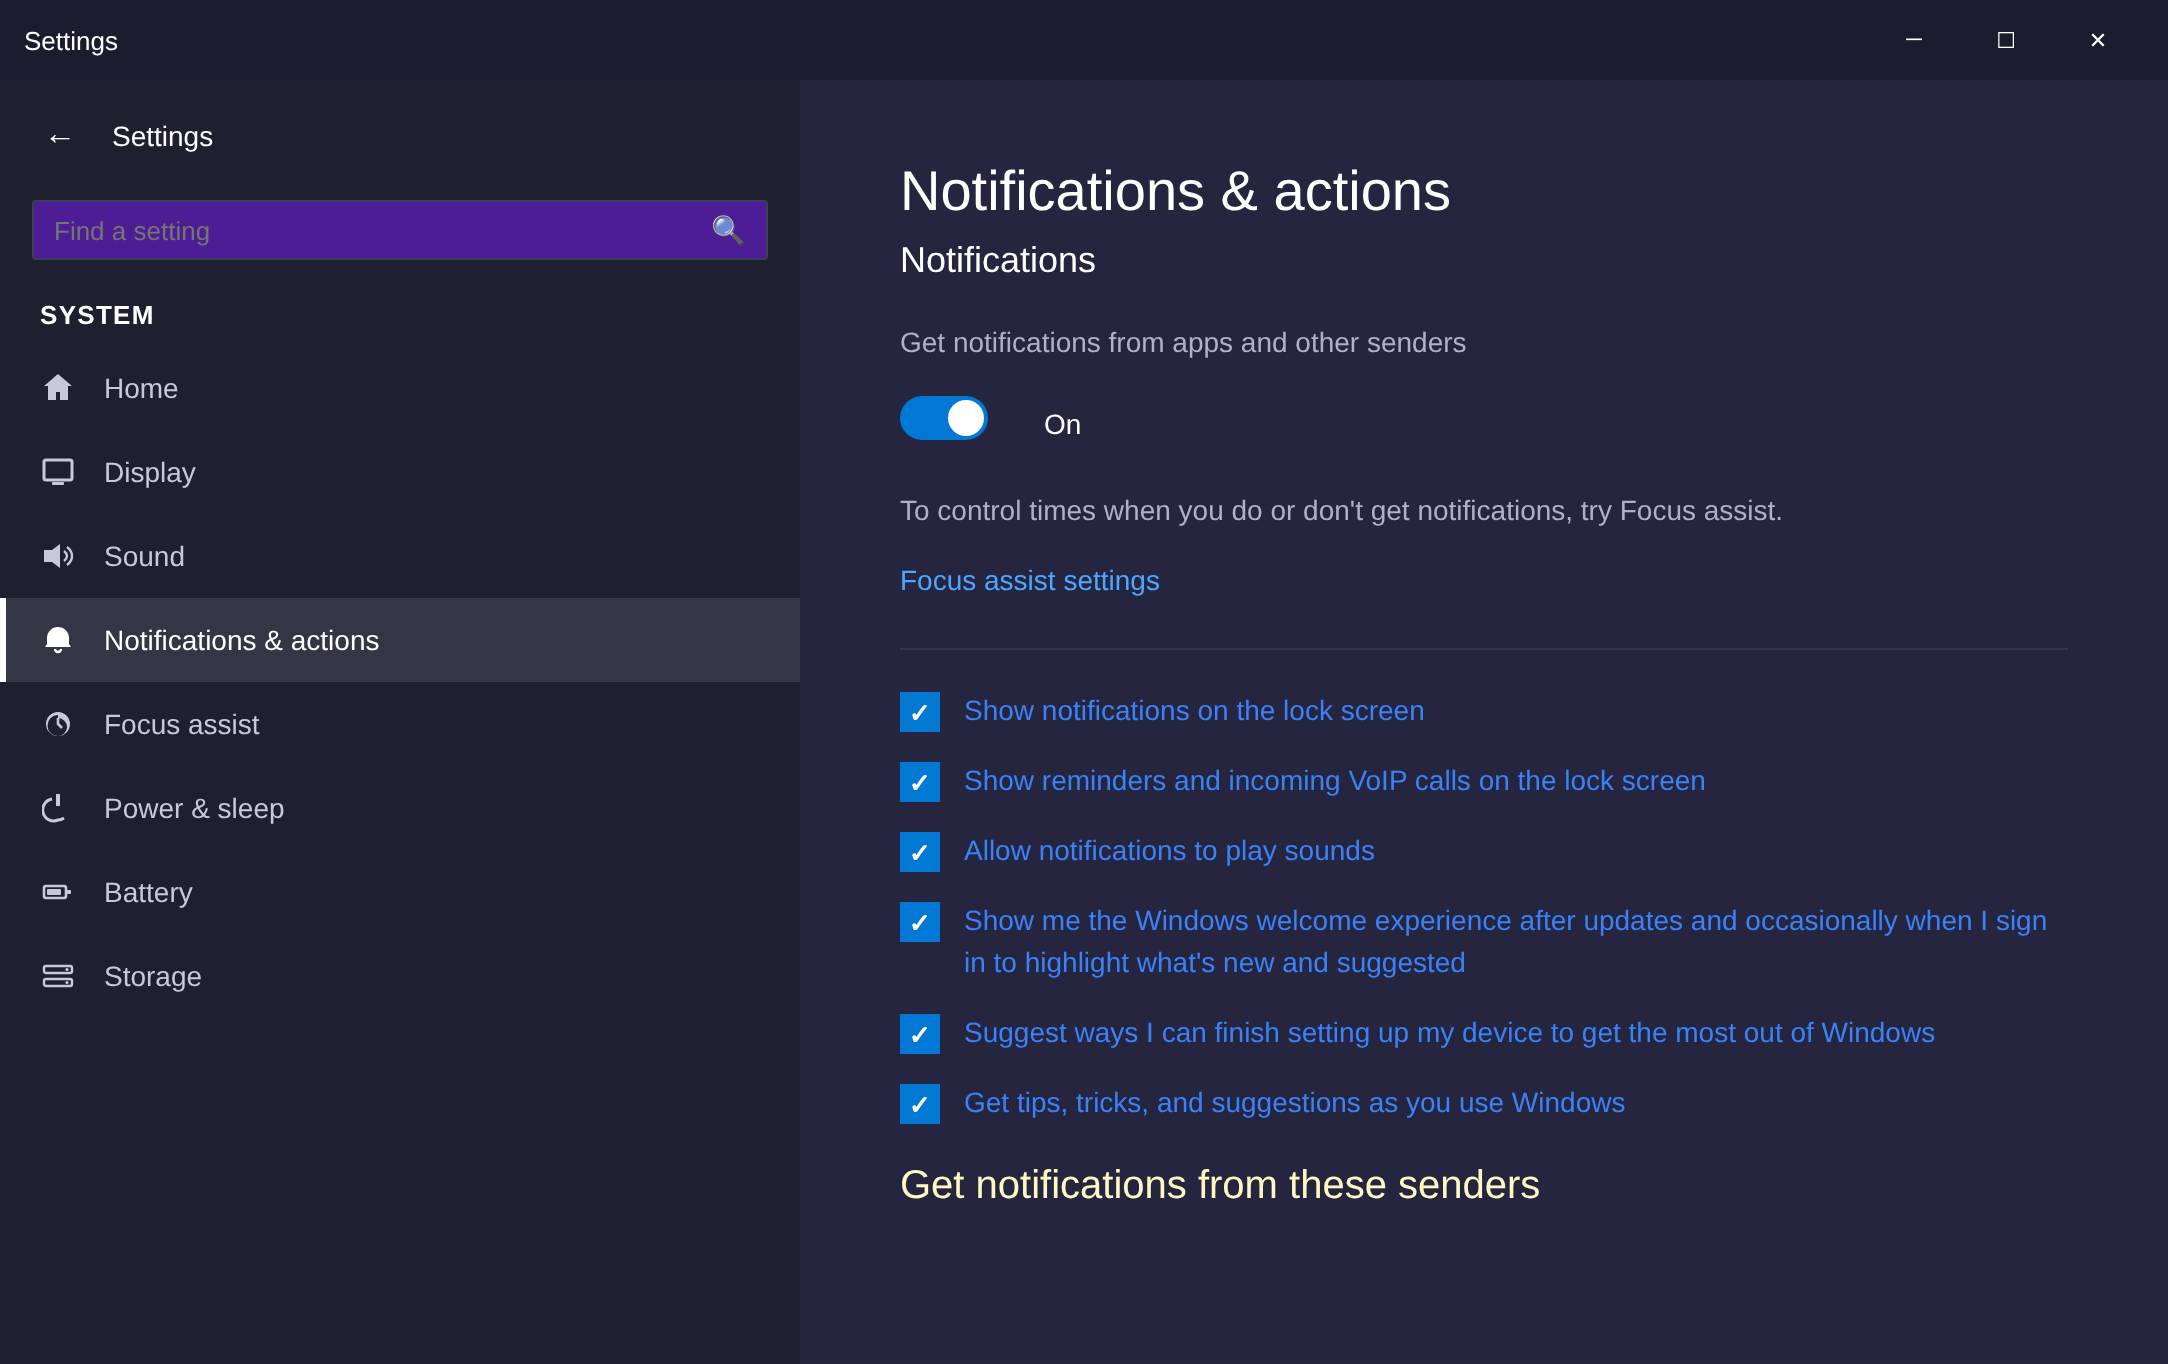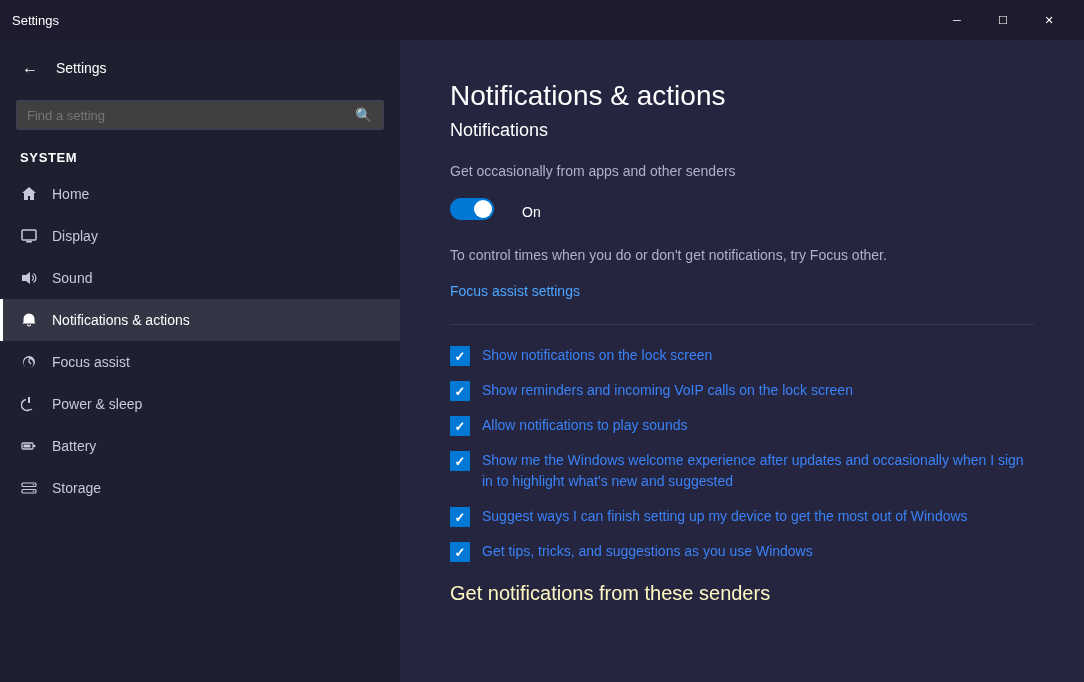--- a/index.html
+++ b/index.html
@@ -79,21 +79,21 @@
     .sidebar-app-title {
       color: #ffffff;
       font-size: 14px;
       font-weight: 400;
     }
 
     .search-box {
       margin: 4px 16px 12px 16px;
       display: flex;
       align-items: center;
-      background: #404040;
+      background: #4c1d95;
       border: 1px solid #3a3d5c;
       border-radius: 2px;
       padding: 6px 10px;
       gap: 8px;
     }
     .search-input {
       background: transparent;
       border: none;
       outline: none;
       color: #aaaacc;
@@ -366,31 +366,31 @@
       </span>
       <span>Storage</span>
     </div>
       </div>
   </nav>
 
   <main class="main-content">
     <h1 class="page-title">Notifications &amp; actions</h1>
     <h2 class="section-title">Notifications</h2>
 
-    <p class="description-text">Get occasionally from apps and other senders</p>
+    <p class="description-text">Get notifications from apps and other senders</p>
 
     <div class="toggle-row">
       <div class="toggle">
         <div class="toggle-knob"></div>
       </div>
       <span class="toggle-label">On</span>
     </div>
 
     <div class="focus-assist-row">
-      <p class="description-text">To control times when you do or don't get notifications, try Focus other.</p>
+      <p class="description-text">To control times when you do or don't get notifications, try Focus assist.</p>
       <a class="focus-link" href="#">Focus assist settings</a>
     </div>
 
     <div class="divider"></div>
 
     <div id="checkboxes-container">
         <div class="checkbox-row">
       <div class="checkbox">
         <span class="checkbox-check">✓</span>
       </div>

